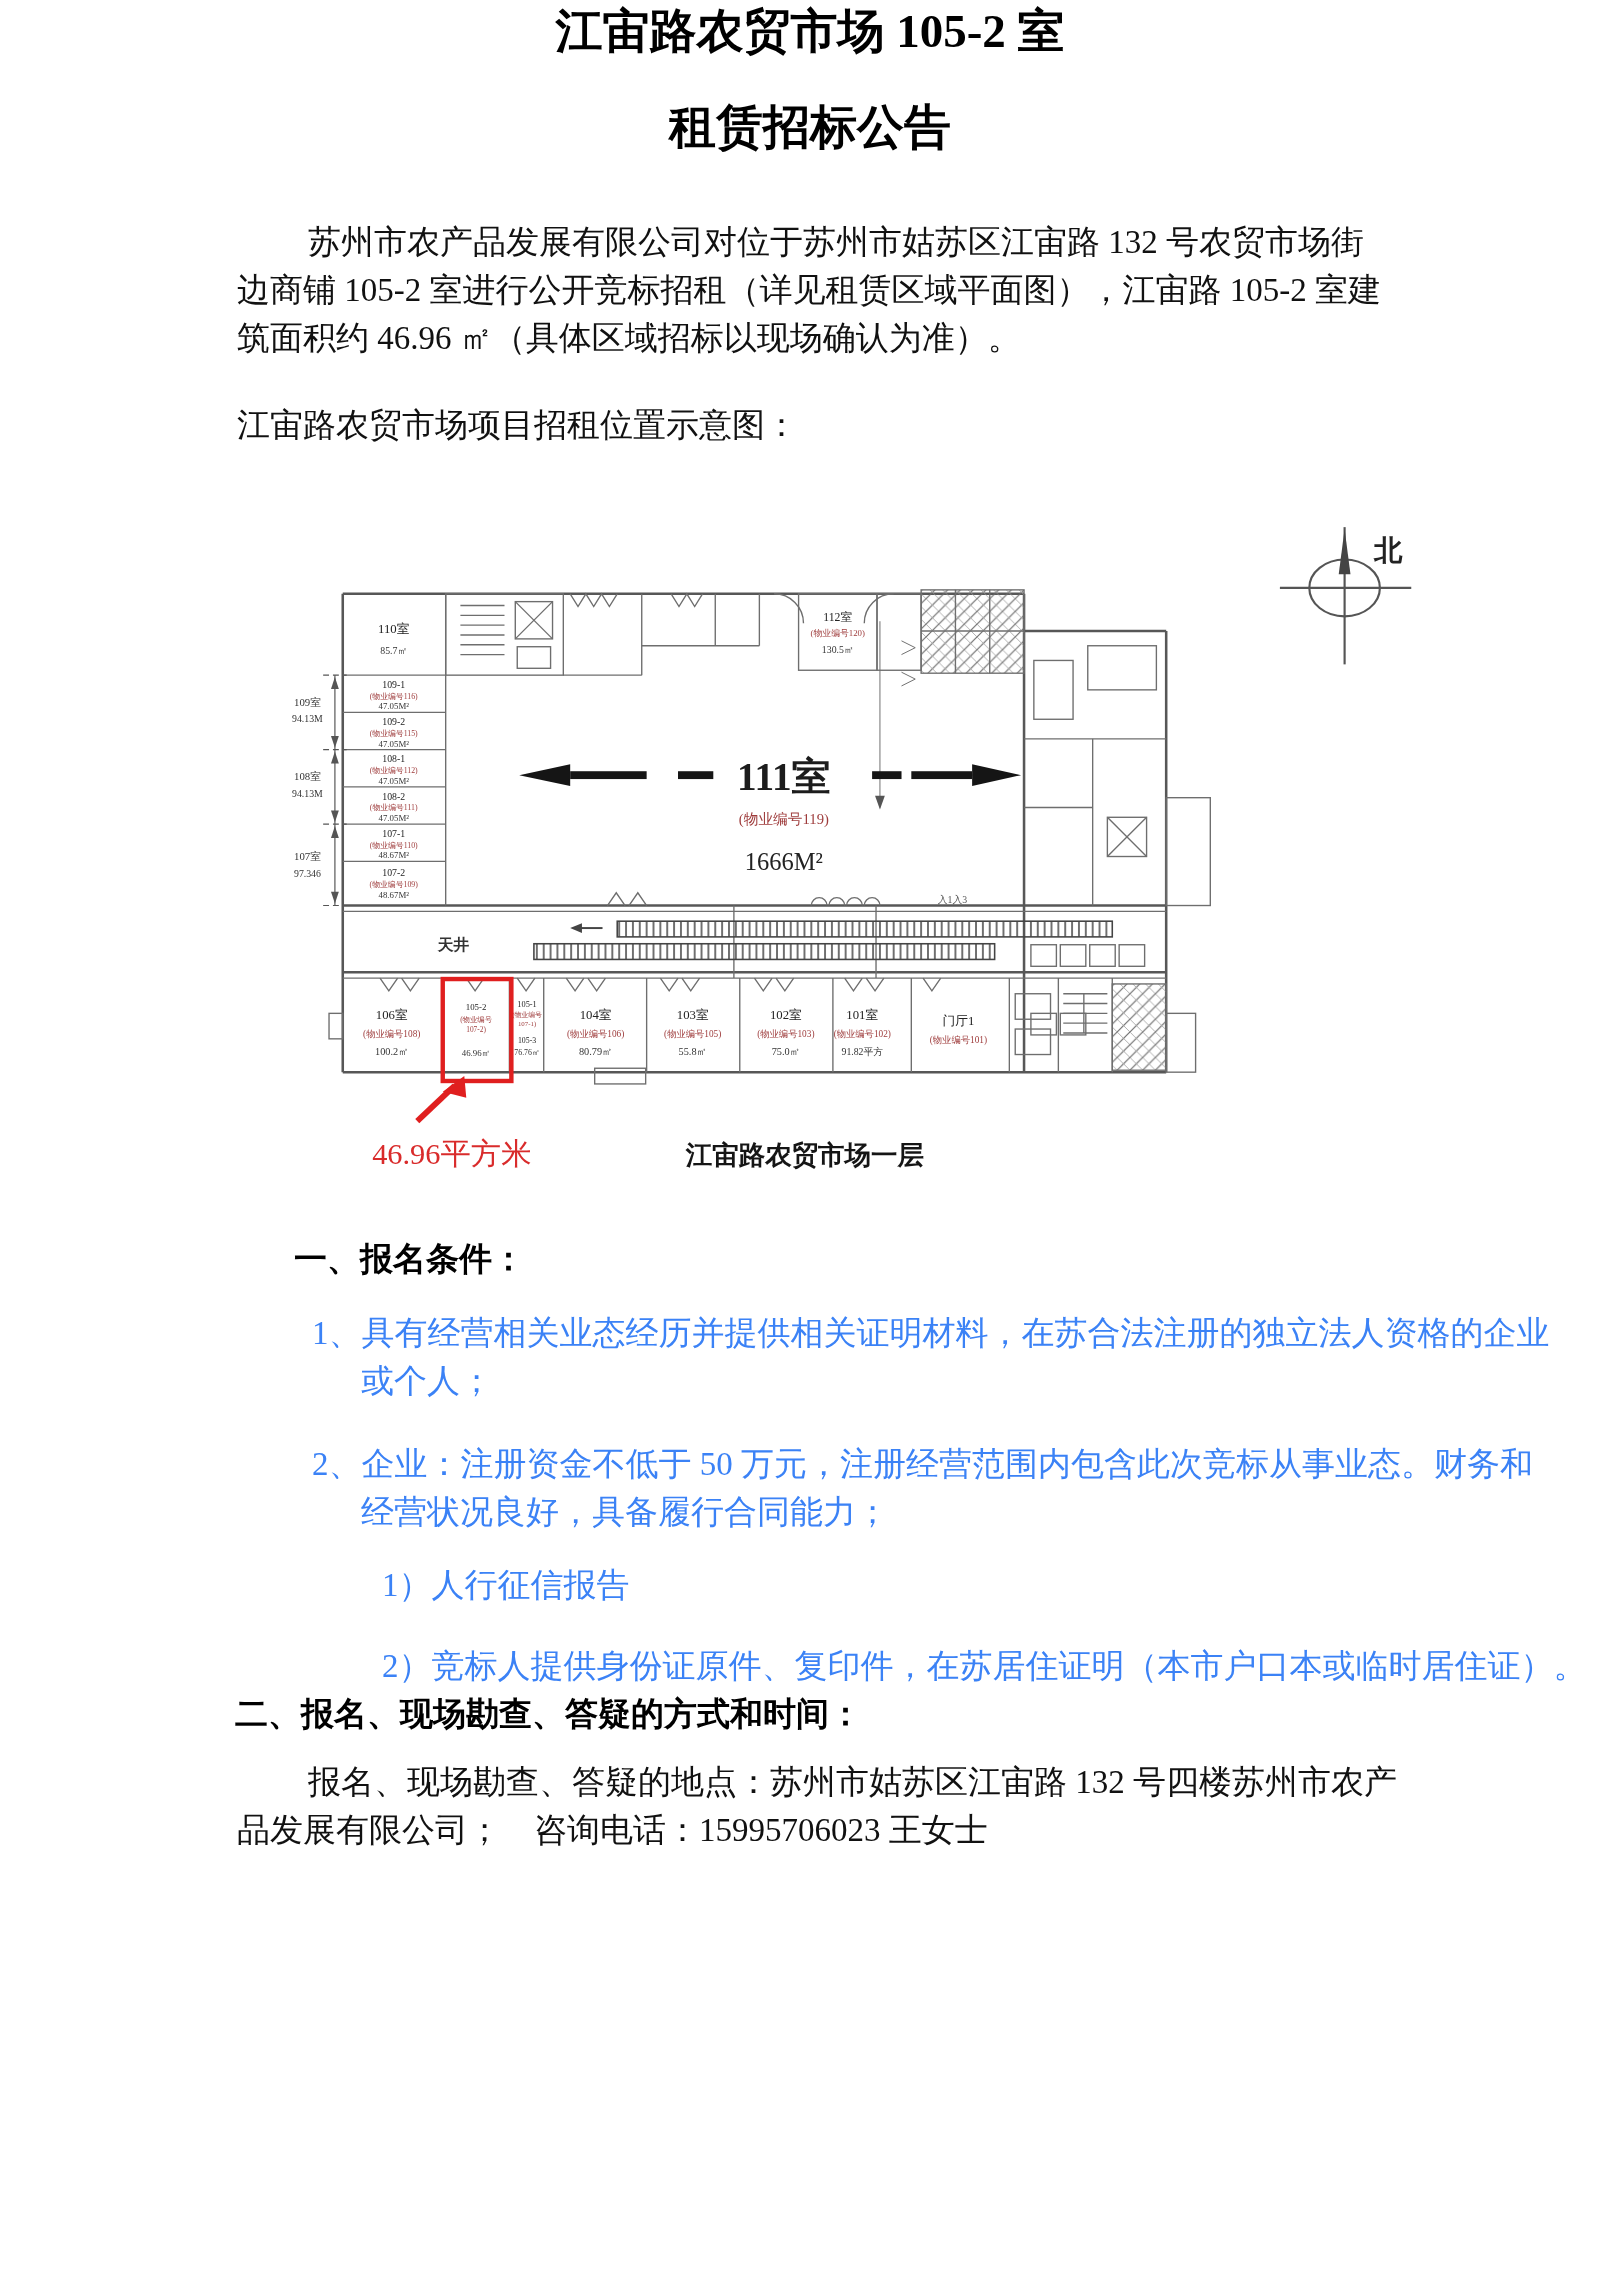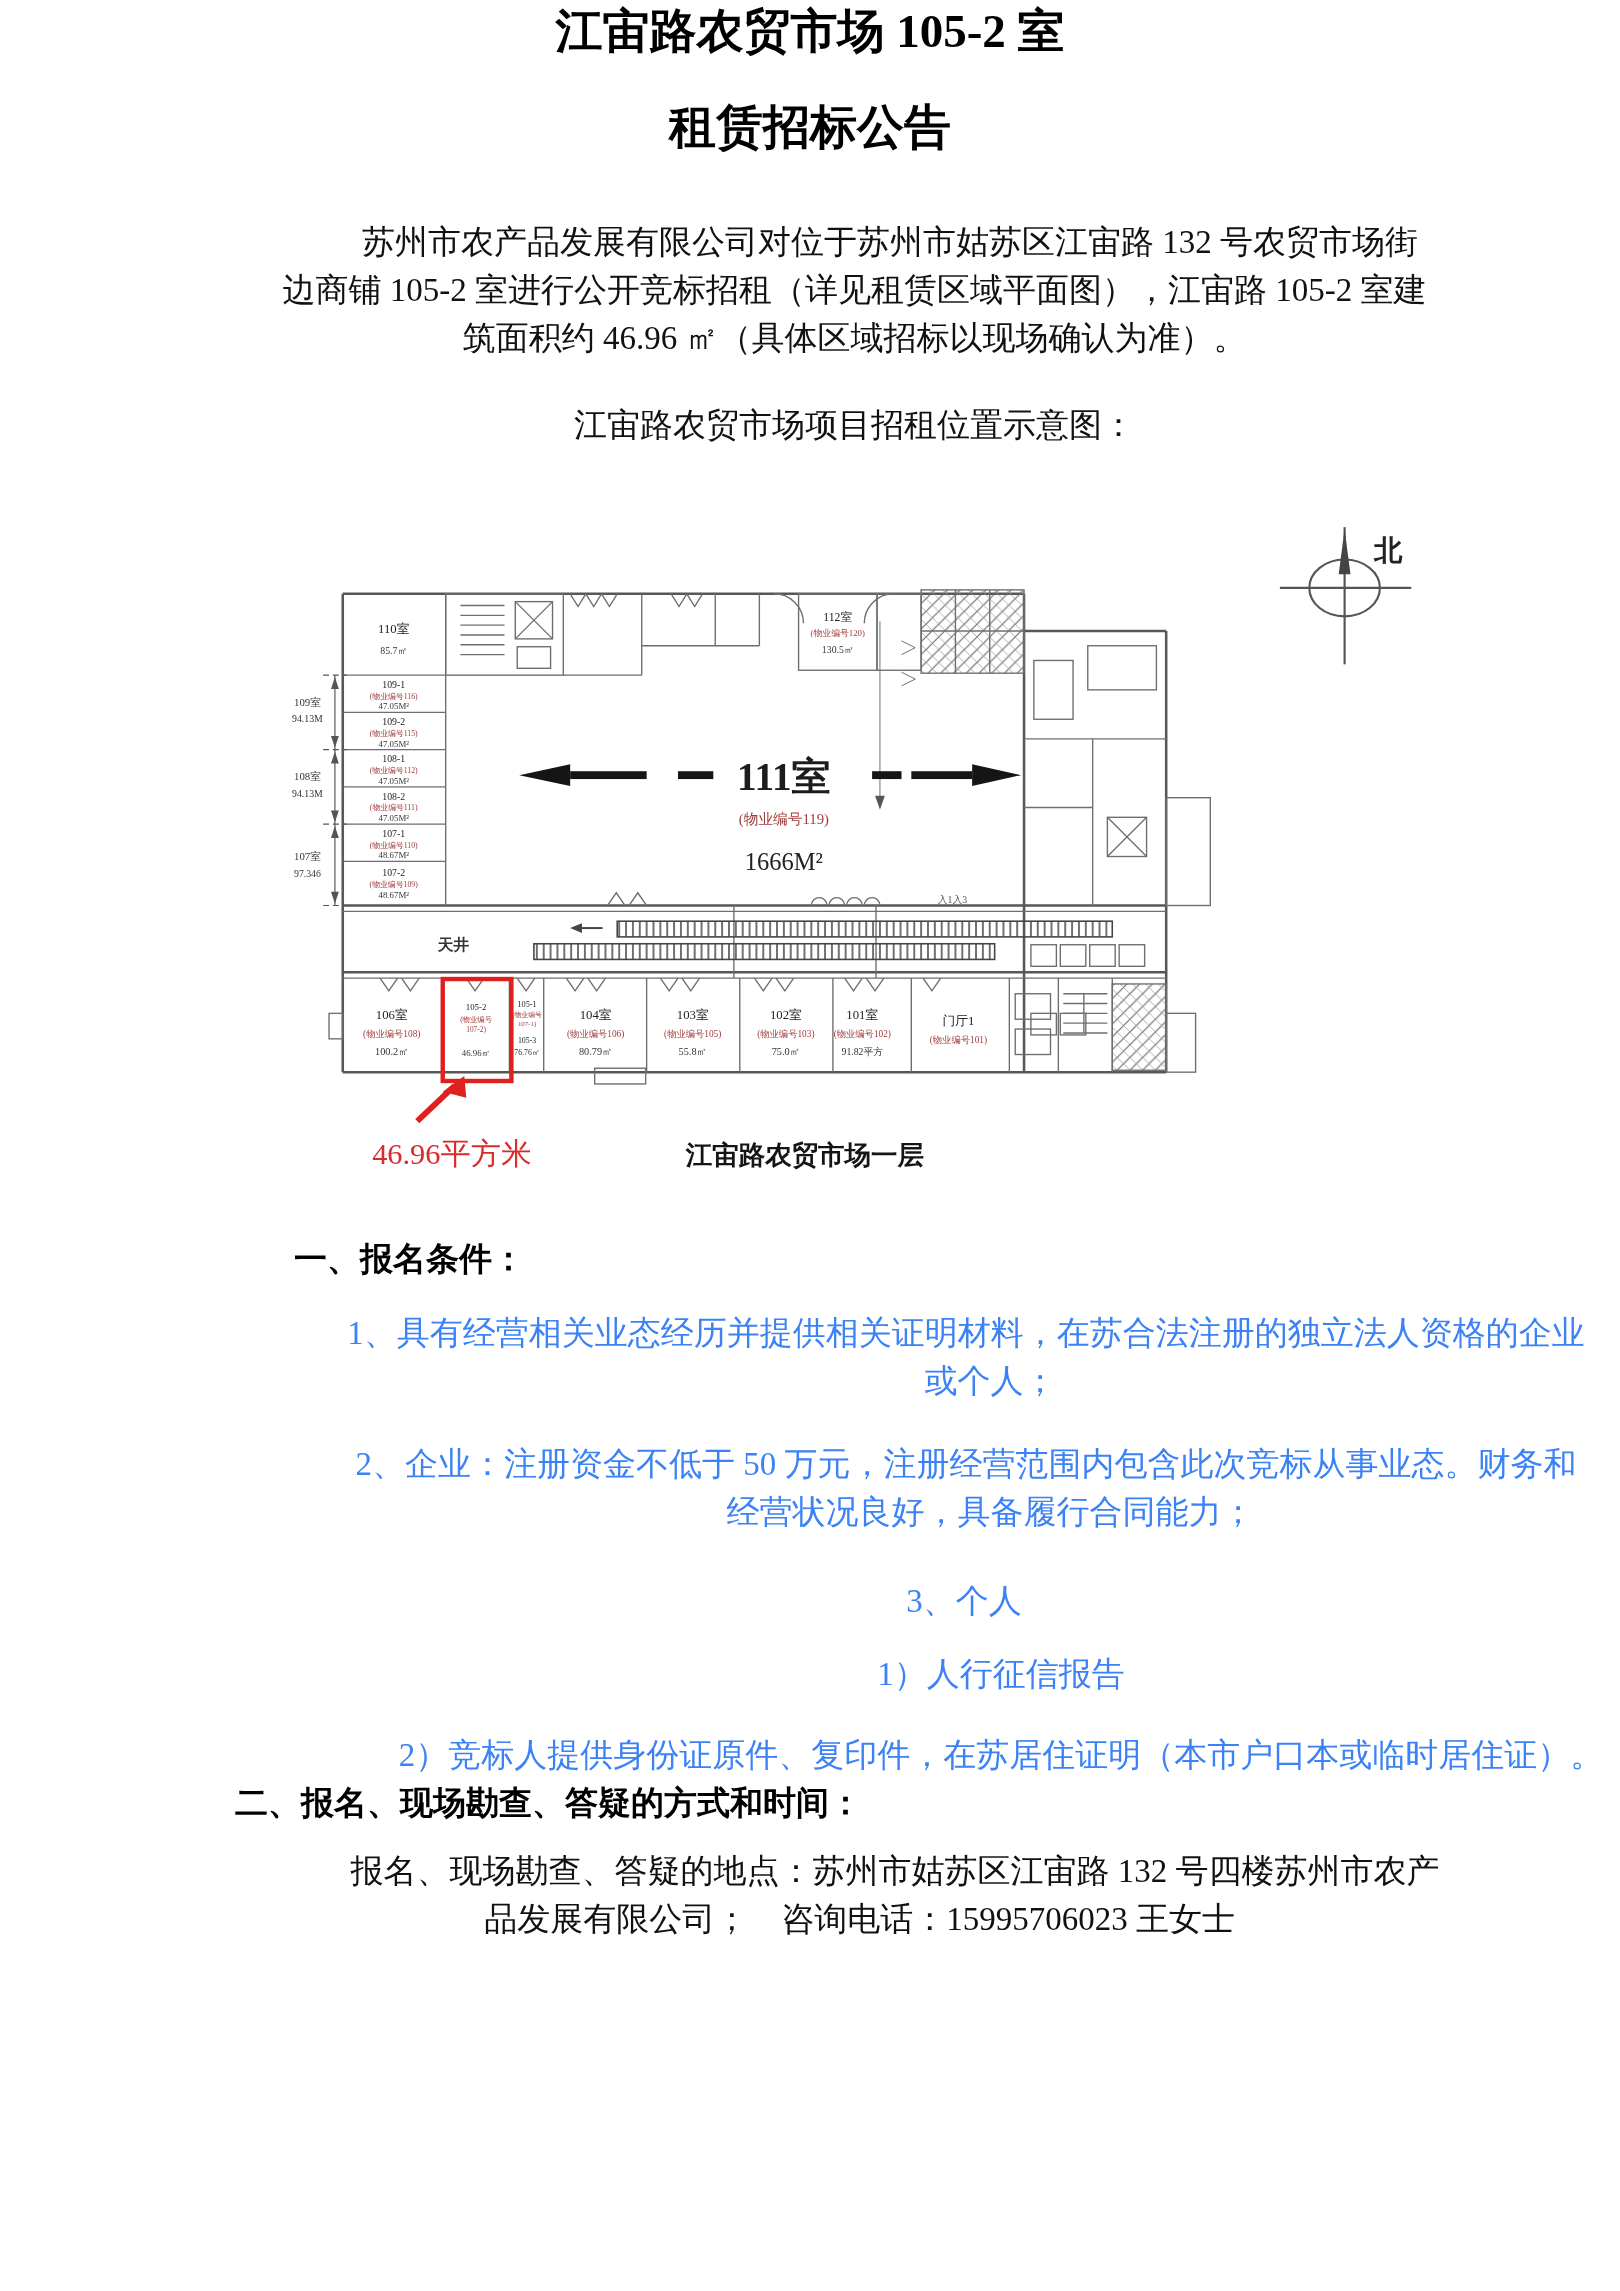--- a/index.html
+++ b/index.html
@@ -4,21 +4,21 @@
 <style>
   html,body{margin:0;padding:0;}
   body{
     width:1620px;height:2292px;background:#ffffff;position:relative;
     font-family:"Liberation Serif","DejaVu Serif",serif;color:#000;
     overflow:hidden;
   }
   .title{ text-align:center; font-weight:bold; font-size:47px; color:#000; }
   .title1{ }
   .title2{ margin-top:33px; }
-  .body-text{ font-size:33px; line-height:48px; color:#111;text-align:center; }
+  .body-text{ font-size:33px; line-height:48px; color:#111; }
   .intro{ margin-top:59px; margin-left:237px; width:1235px; }
   .indent{ text-indent:71px; }
   .plan-intro{ margin-top:39px; margin-left:237px; width:1235px; }
   .plan-wrap{ margin-top:35px; margin-left:225px; width:1255px; height:696px; position:relative; }
   .lease-table{
     margin-top:13.7px; margin-left:233px; border-collapse:collapse;
     font-size:30px; color:#111; text-align:center;
   }
   .lease-table td{
     border:2.5px solid #2b2b2b; height:87px; vertical-align:middle; padding:0 7.8px;
@@ -315,21 +315,20 @@
 
 
   <div class="sec-heading s1h">一、报名条件：</div>
 
   <div class="body-text item i1a">1、具有经营相关业态经历并提供相关证明材料，在苏合法注册的独立法人资格的企业</div>
   <div class="body-text item hang">或个人；</div>
 
   <div class="body-text item i2a">2、企业：注册资金不低于 50 万元，注册经营范围内包含此次竞标从事业态。财务和</div>
   <div class="body-text item hang">经营状况良好，具备履行合同能力；</div>
 
-  <div class="body-text item i3">3、个人</div>
   <div class="body-text item i3s1">1）人行征信报告</div>
   <div class="body-text item i3s2">2）竞标人提供身份证原件、复印件，在苏居住证明（本市户口本或临时居住证）。</div>
 
   <div class="sec-heading s2h">二、报名、现场勘查、答疑的方式和时间：</div>
 
   <div class="body-text s2p">
     <div class="indent">报名、现场勘查、答疑的地点：苏州市姑苏区江宙路 132 号四楼苏州市农产</div>
     <div>品发展有限公司；　咨询电话：15995706023 王女士</div>
   </div>
 

